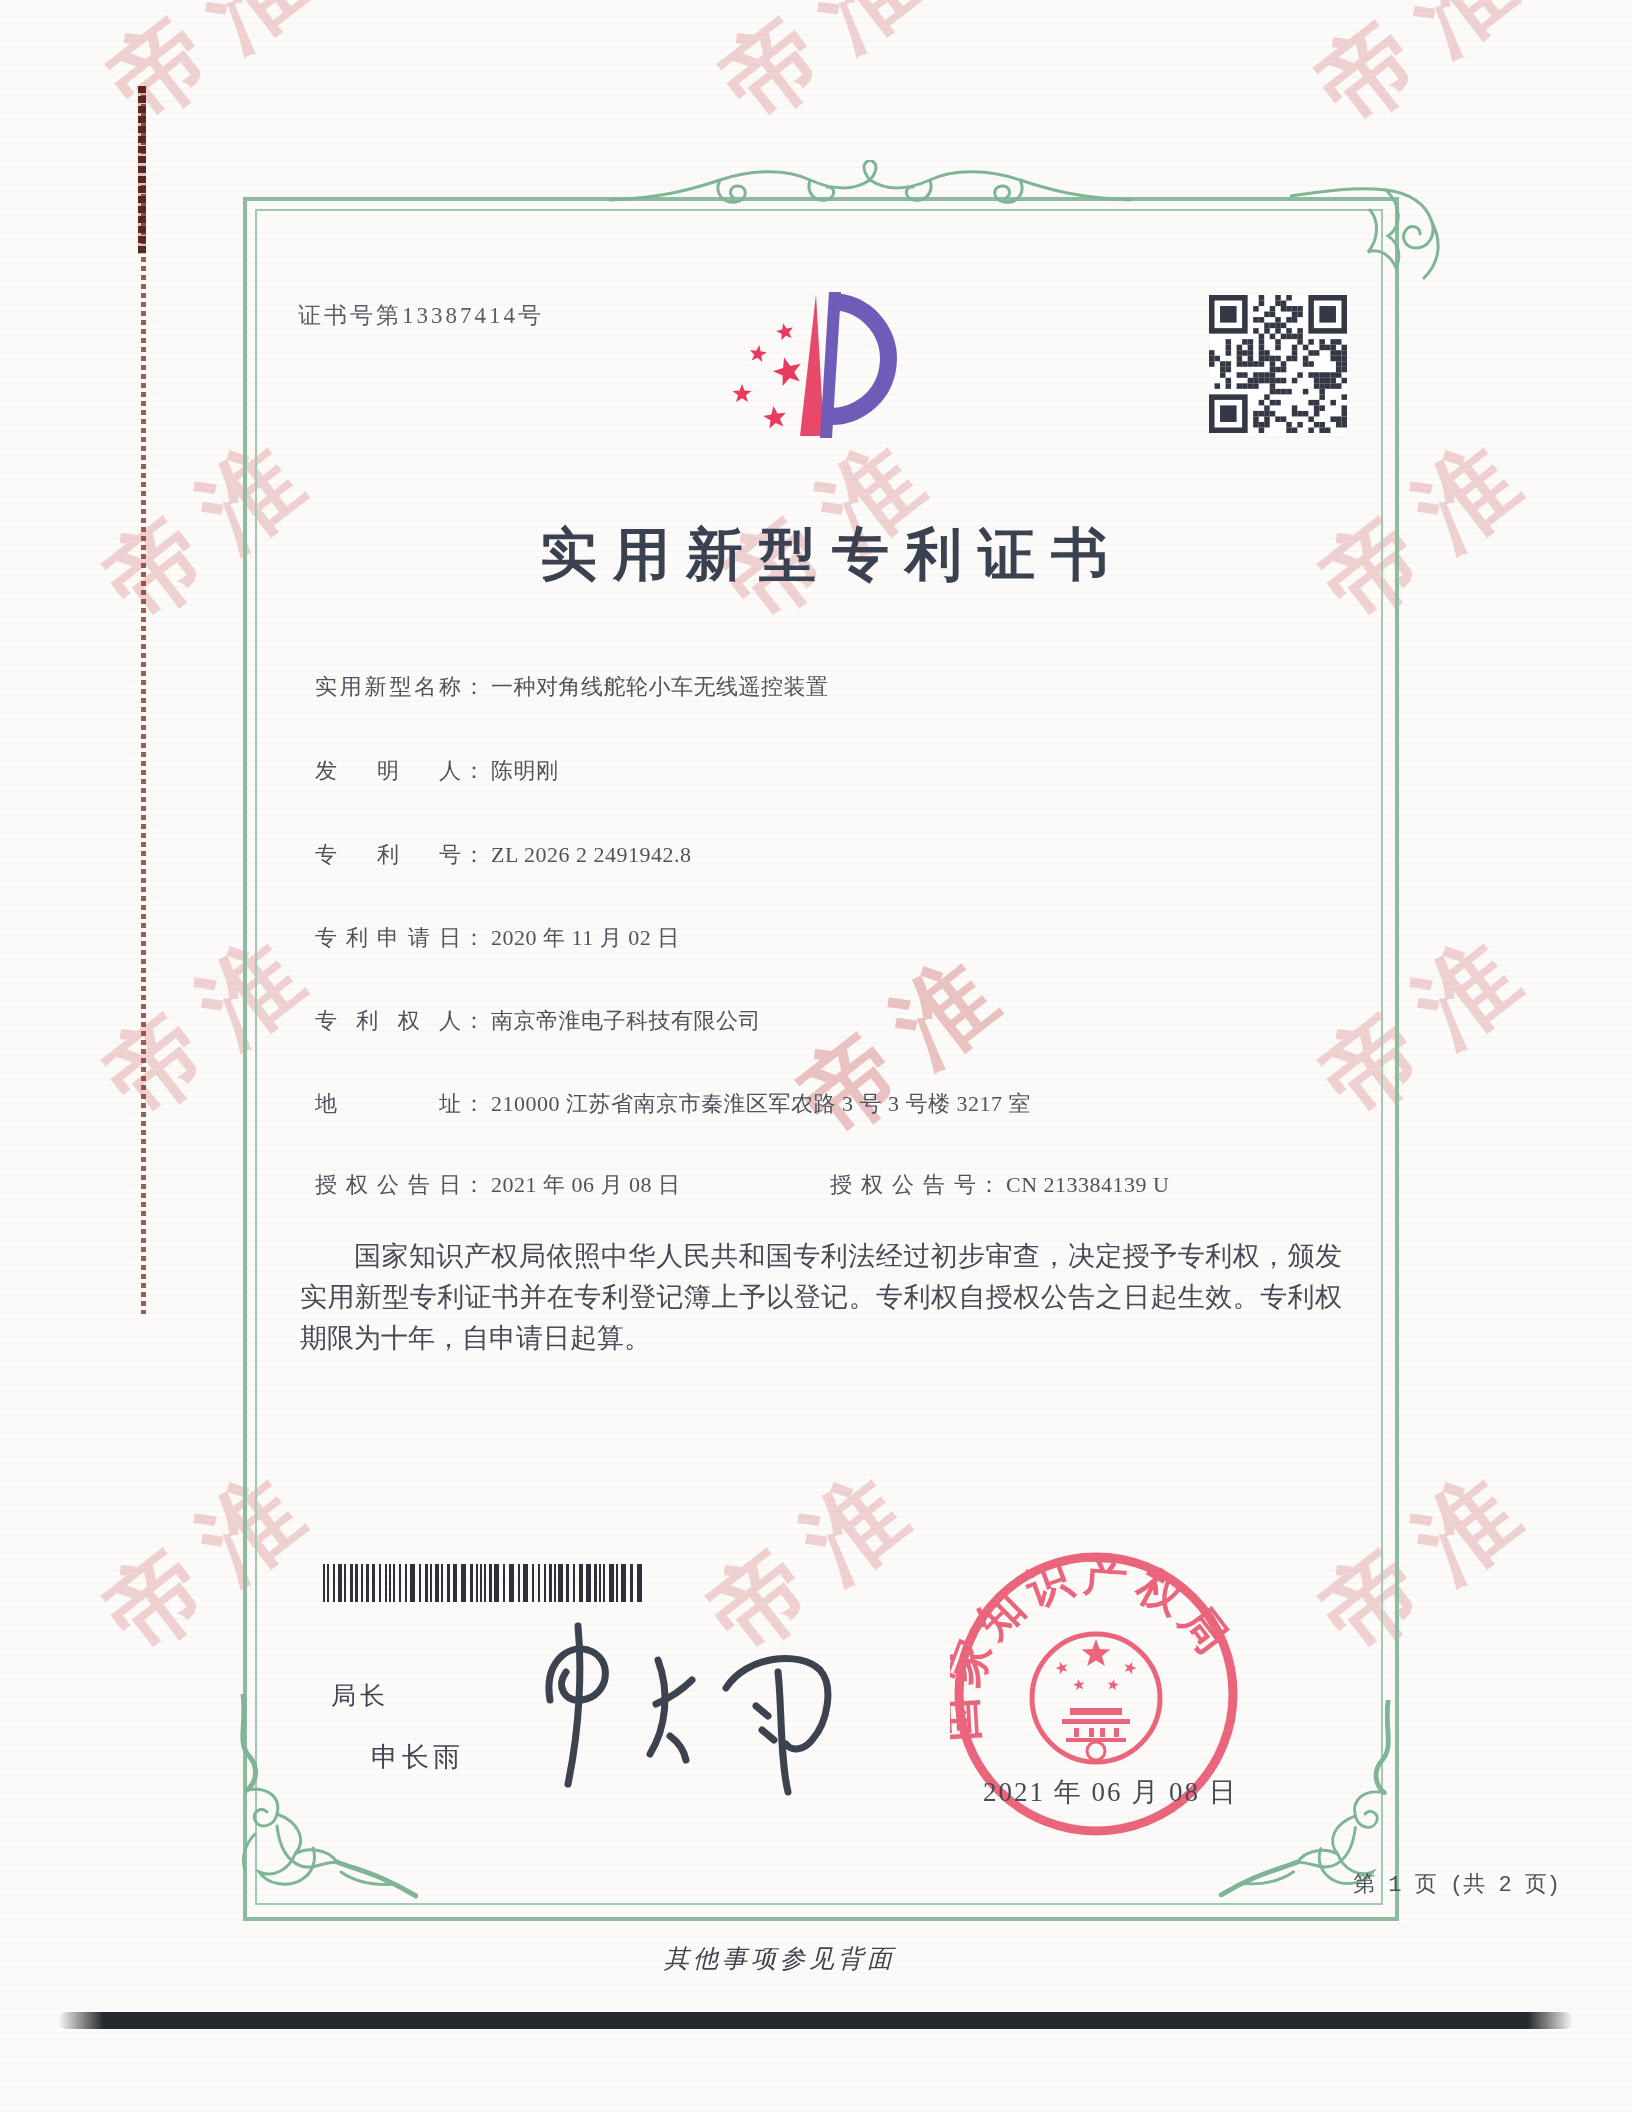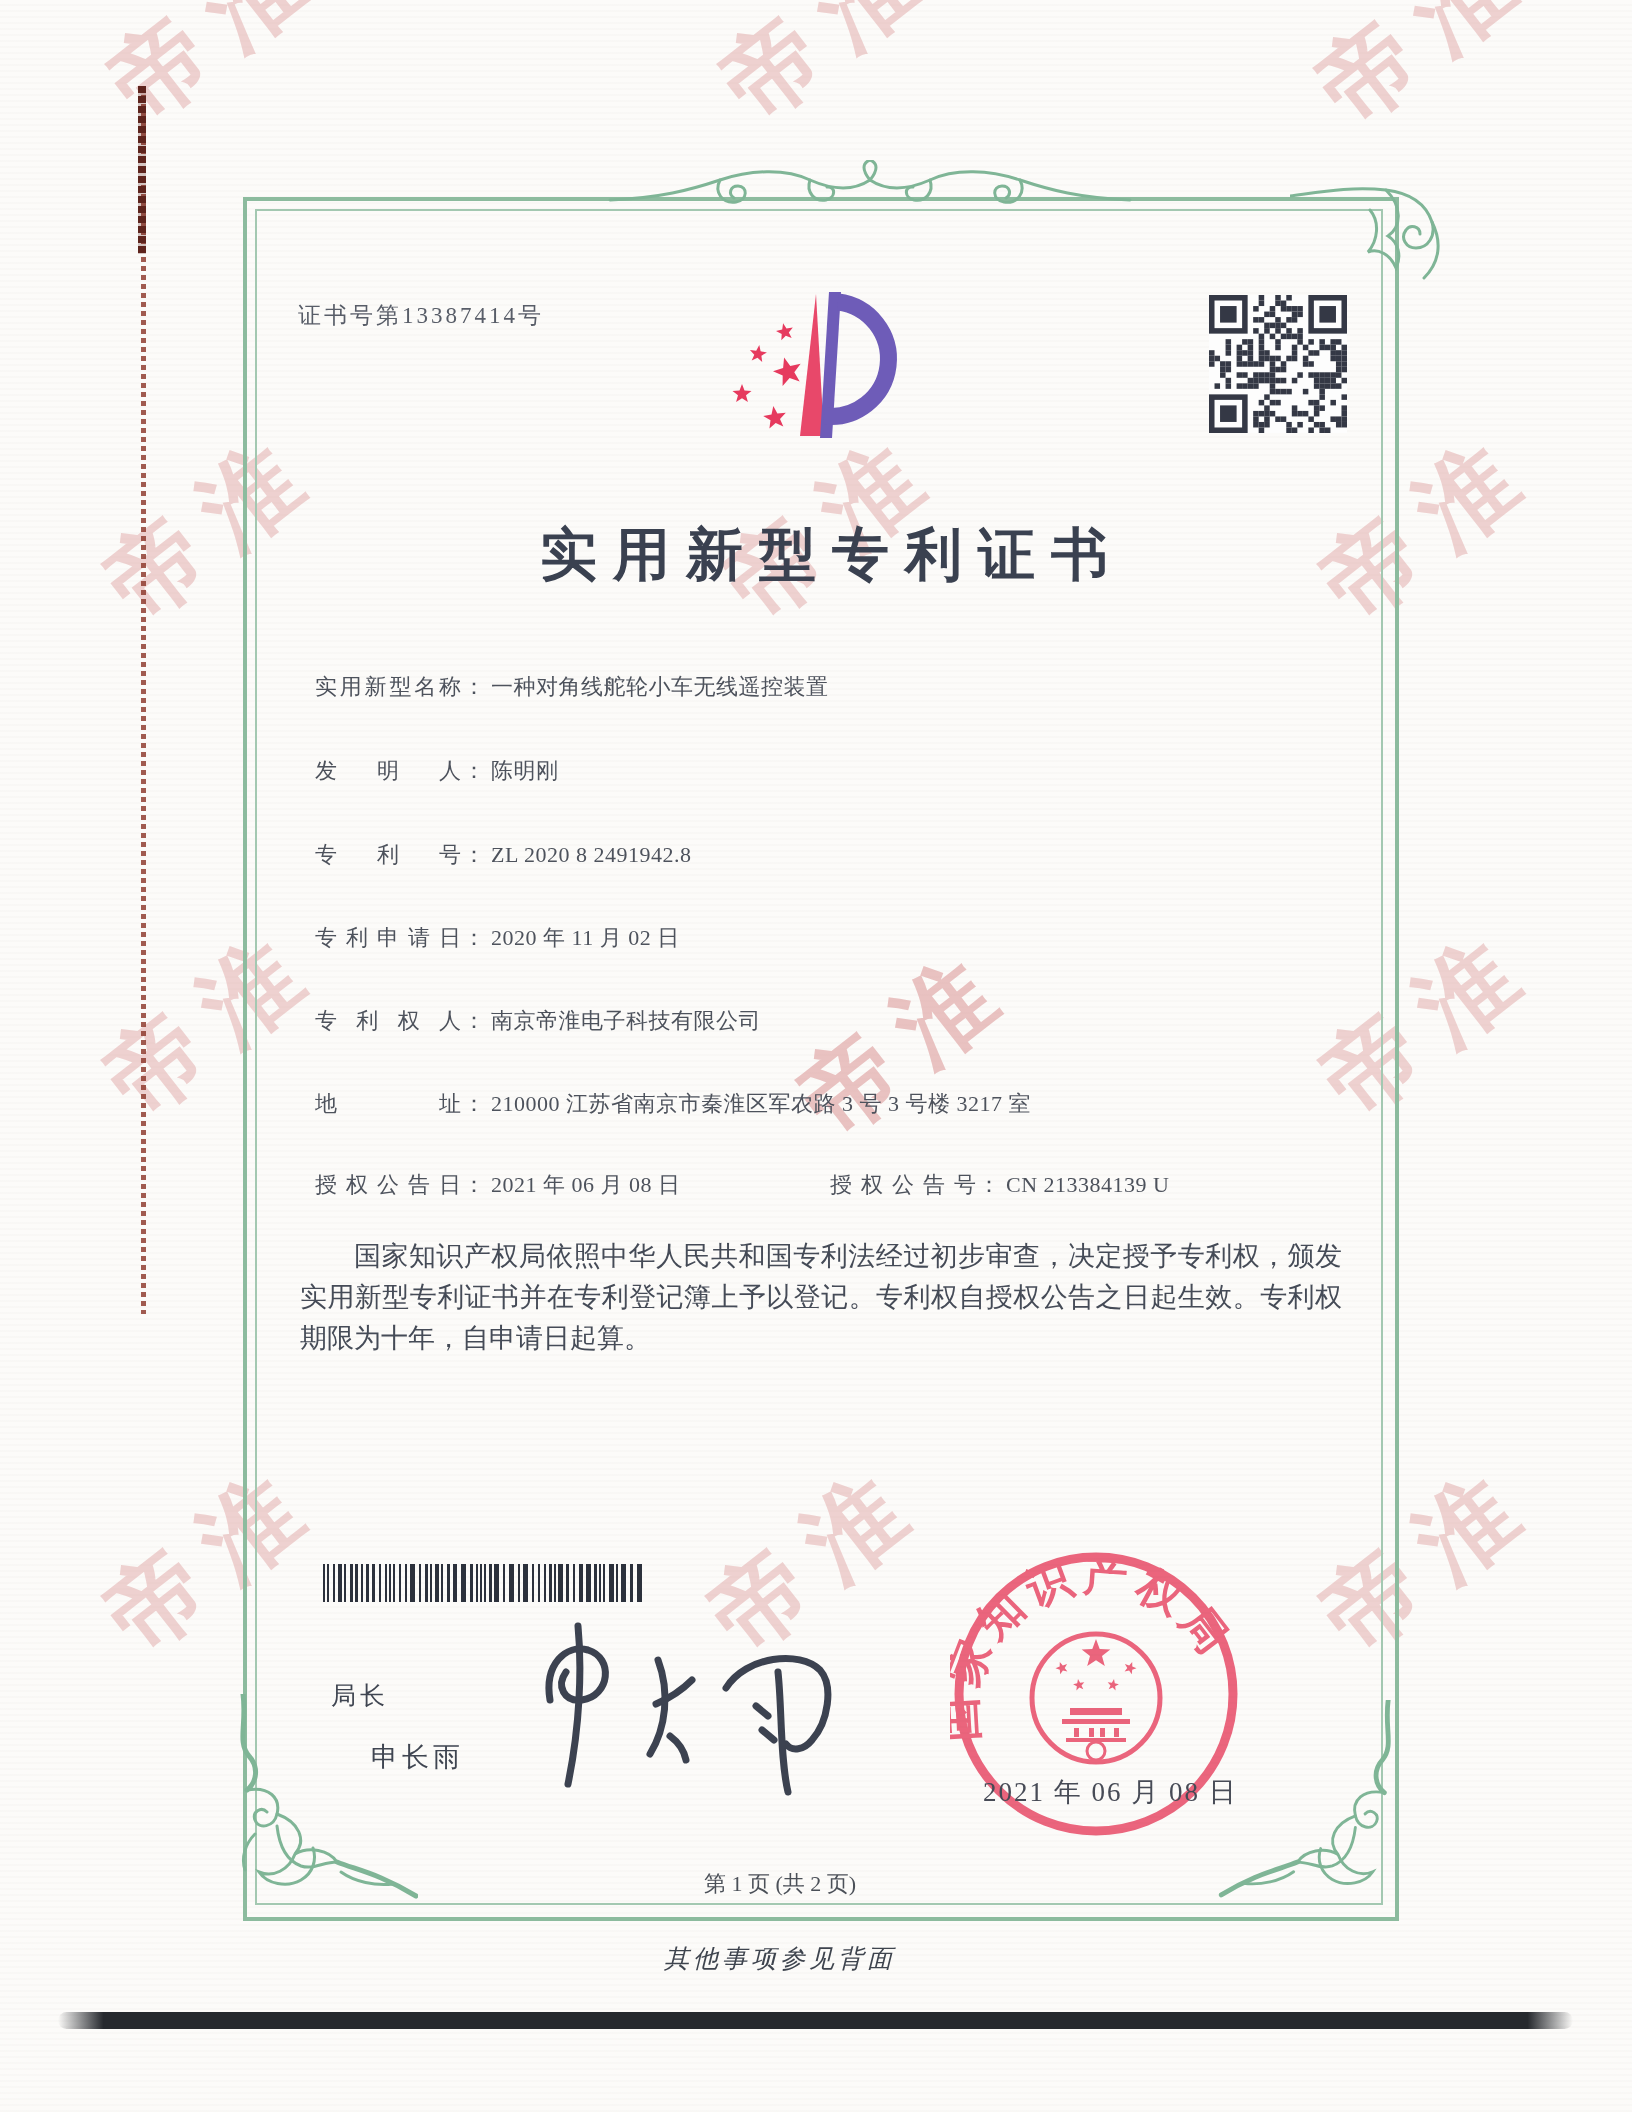--- a/index.html
+++ b/index.html
@@ -45,21 +45,21 @@
       font-size:27px;line-height:41px;color:#454b57;text-align:justify;}
   .paras p{margin:14px 0 9px 0;text-indent:2em;}
   
   .barcode{position:absolute;left:322px;top:1564px;z-index:6;}
   .signer-title{position:absolute;left:331px;top:1679px;z-index:6;font-size:25px;color:#3f4551;letter-spacing:4px;}
   .signer-name{position:absolute;left:331px;top:1739px;z-index:6;font-size:27px;color:#3f4551;letter-spacing:4px;margin-left:40px;}
   .signature{position:absolute;left:520px;top:1608px;z-index:7;}
   .signature path{fill:none;stroke:#3c4250;stroke-width:7;stroke-linecap:round;stroke-linejoin:round;}
   .seal{position:absolute;left:950px;top:1548px;z-index:8;mix-blend-mode:multiply;opacity:.93;}
   .seal-date{position:absolute;left:983px;top:1774px;z-index:9;font-size:27px;letter-spacing:2px;color:#474b56;}
-  .pagination{position:absolute;left:0;top:1869px;width:1560px;text-align:center;z-index:6;font-size:22px;color:#4b5058;}
+  .pagination{position:absolute;left:0;top:1869px;width:1560px;text-align:right;z-index:6;font-size:22px;color:#4b5058;font-family:Liberation Mono, monospace;}
   .back-note{position:absolute;left:0;top:1942px;width:1560px;text-align:center;z-index:6;
       font-size:25px;font-style:italic;color:#3e444e;letter-spacing:4px;}
 </style>
 </head>
 <body>
 
 <div class="page">
 
   <div class="wm" style="left:100px;top:-38px;">帝淮</div>
   <div class="wm" style="left:712px;top:-38px;">帝淮</div>
@@ -349,21 +349,21 @@
 
   <h1 class="title">实用新型专利证书</h1>
 
   <div class="row" style="top:672px">
     <span class="flabel" style="width:146px">实用新型名称</span><span class="colon">：</span><span class="fvalue">一种对角线舵轮小车无线遥控装置</span>
   </div>
   <div class="row" style="top:756px">
     <span class="flabel" style="width:146px">发明人</span><span class="colon">：</span><span class="fvalue">陈明刚</span>
   </div>
   <div class="row" style="top:840px">
-    <span class="flabel" style="width:146px">专利号</span><span class="colon">：</span><span class="fvalue">ZL 2020 8 2491942.8</span>
+    <span class="flabel" style="width:146px">专利号</span><span class="colon">：</span><span class="fvalue">ZL 2026 2 2491942.8</span>
   </div>
   <div class="row" style="top:923px">
     <span class="flabel" style="width:146px">专利申请日</span><span class="colon">：</span><span class="fvalue">2020 年 11 月 02 日</span>
   </div>
   <div class="row" style="top:1006px">
     <span class="flabel" style="width:146px">专利权人</span><span class="colon">：</span><span class="fvalue">南京帝淮电子科技有限公司</span>
   </div>
   <div class="row" style="top:1089px">
     <span class="flabel" style="width:146px">地址</span><span class="colon">：</span><span class="fvalue">210000 江苏省南京市秦淮区军农路 3 号 3 号楼 3217 室</span>
   </div>

